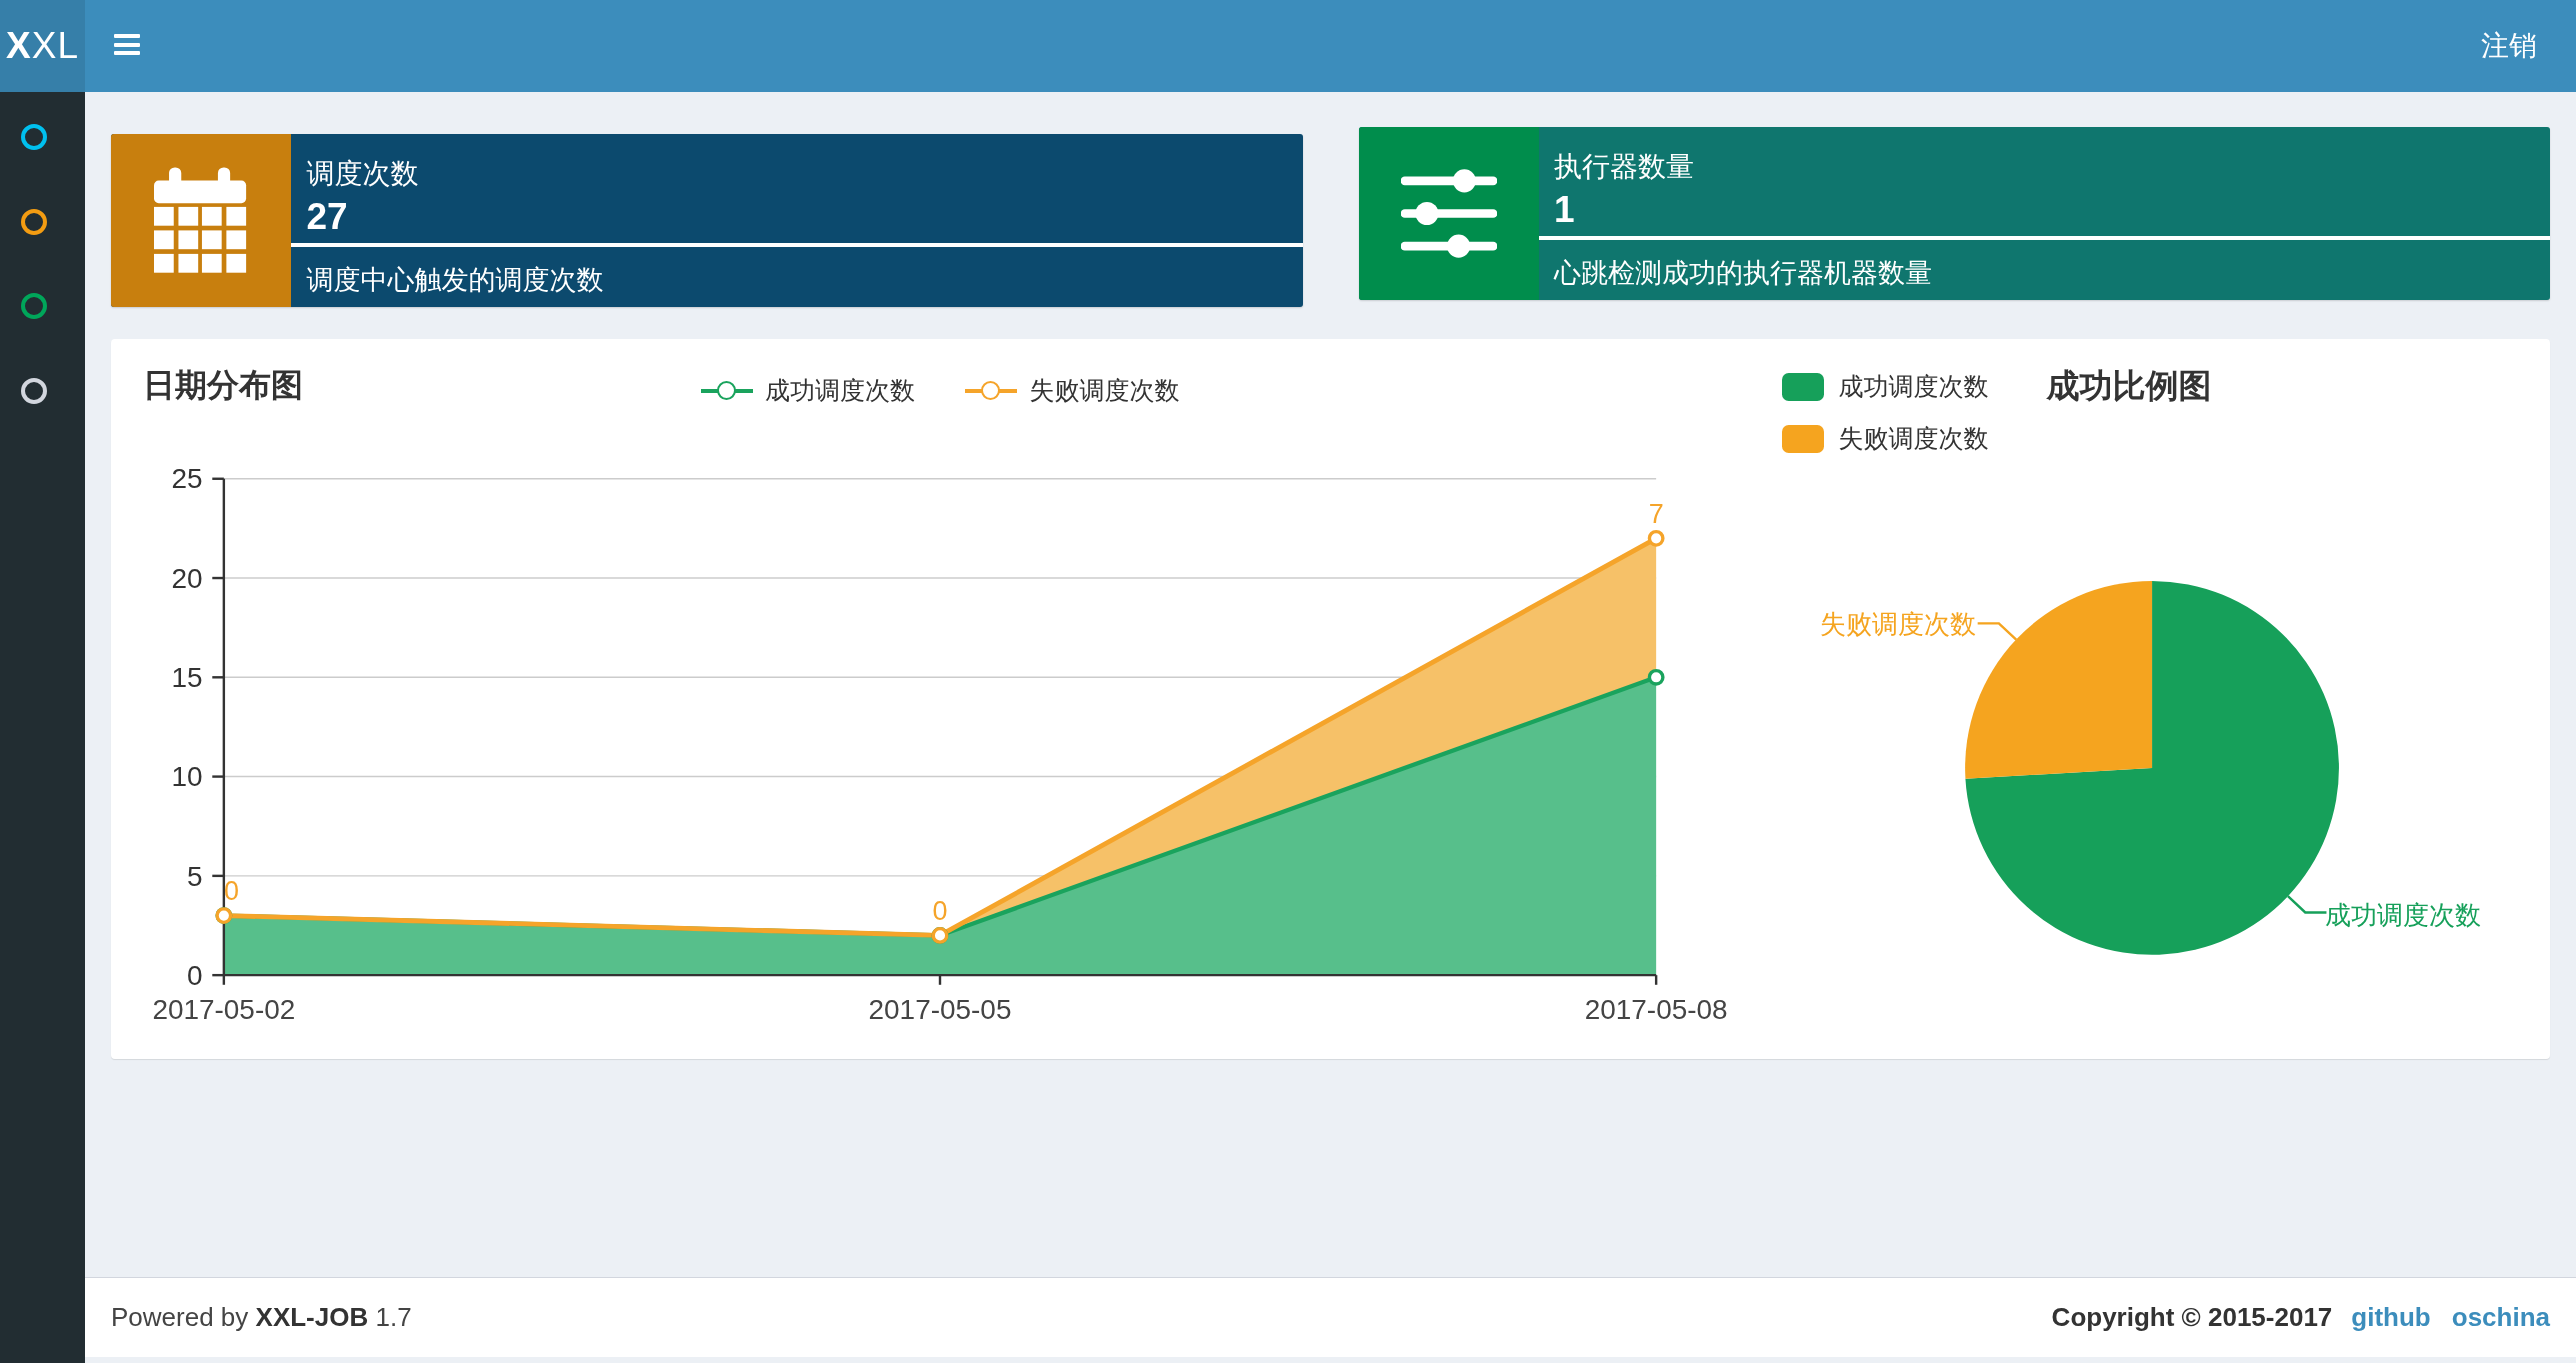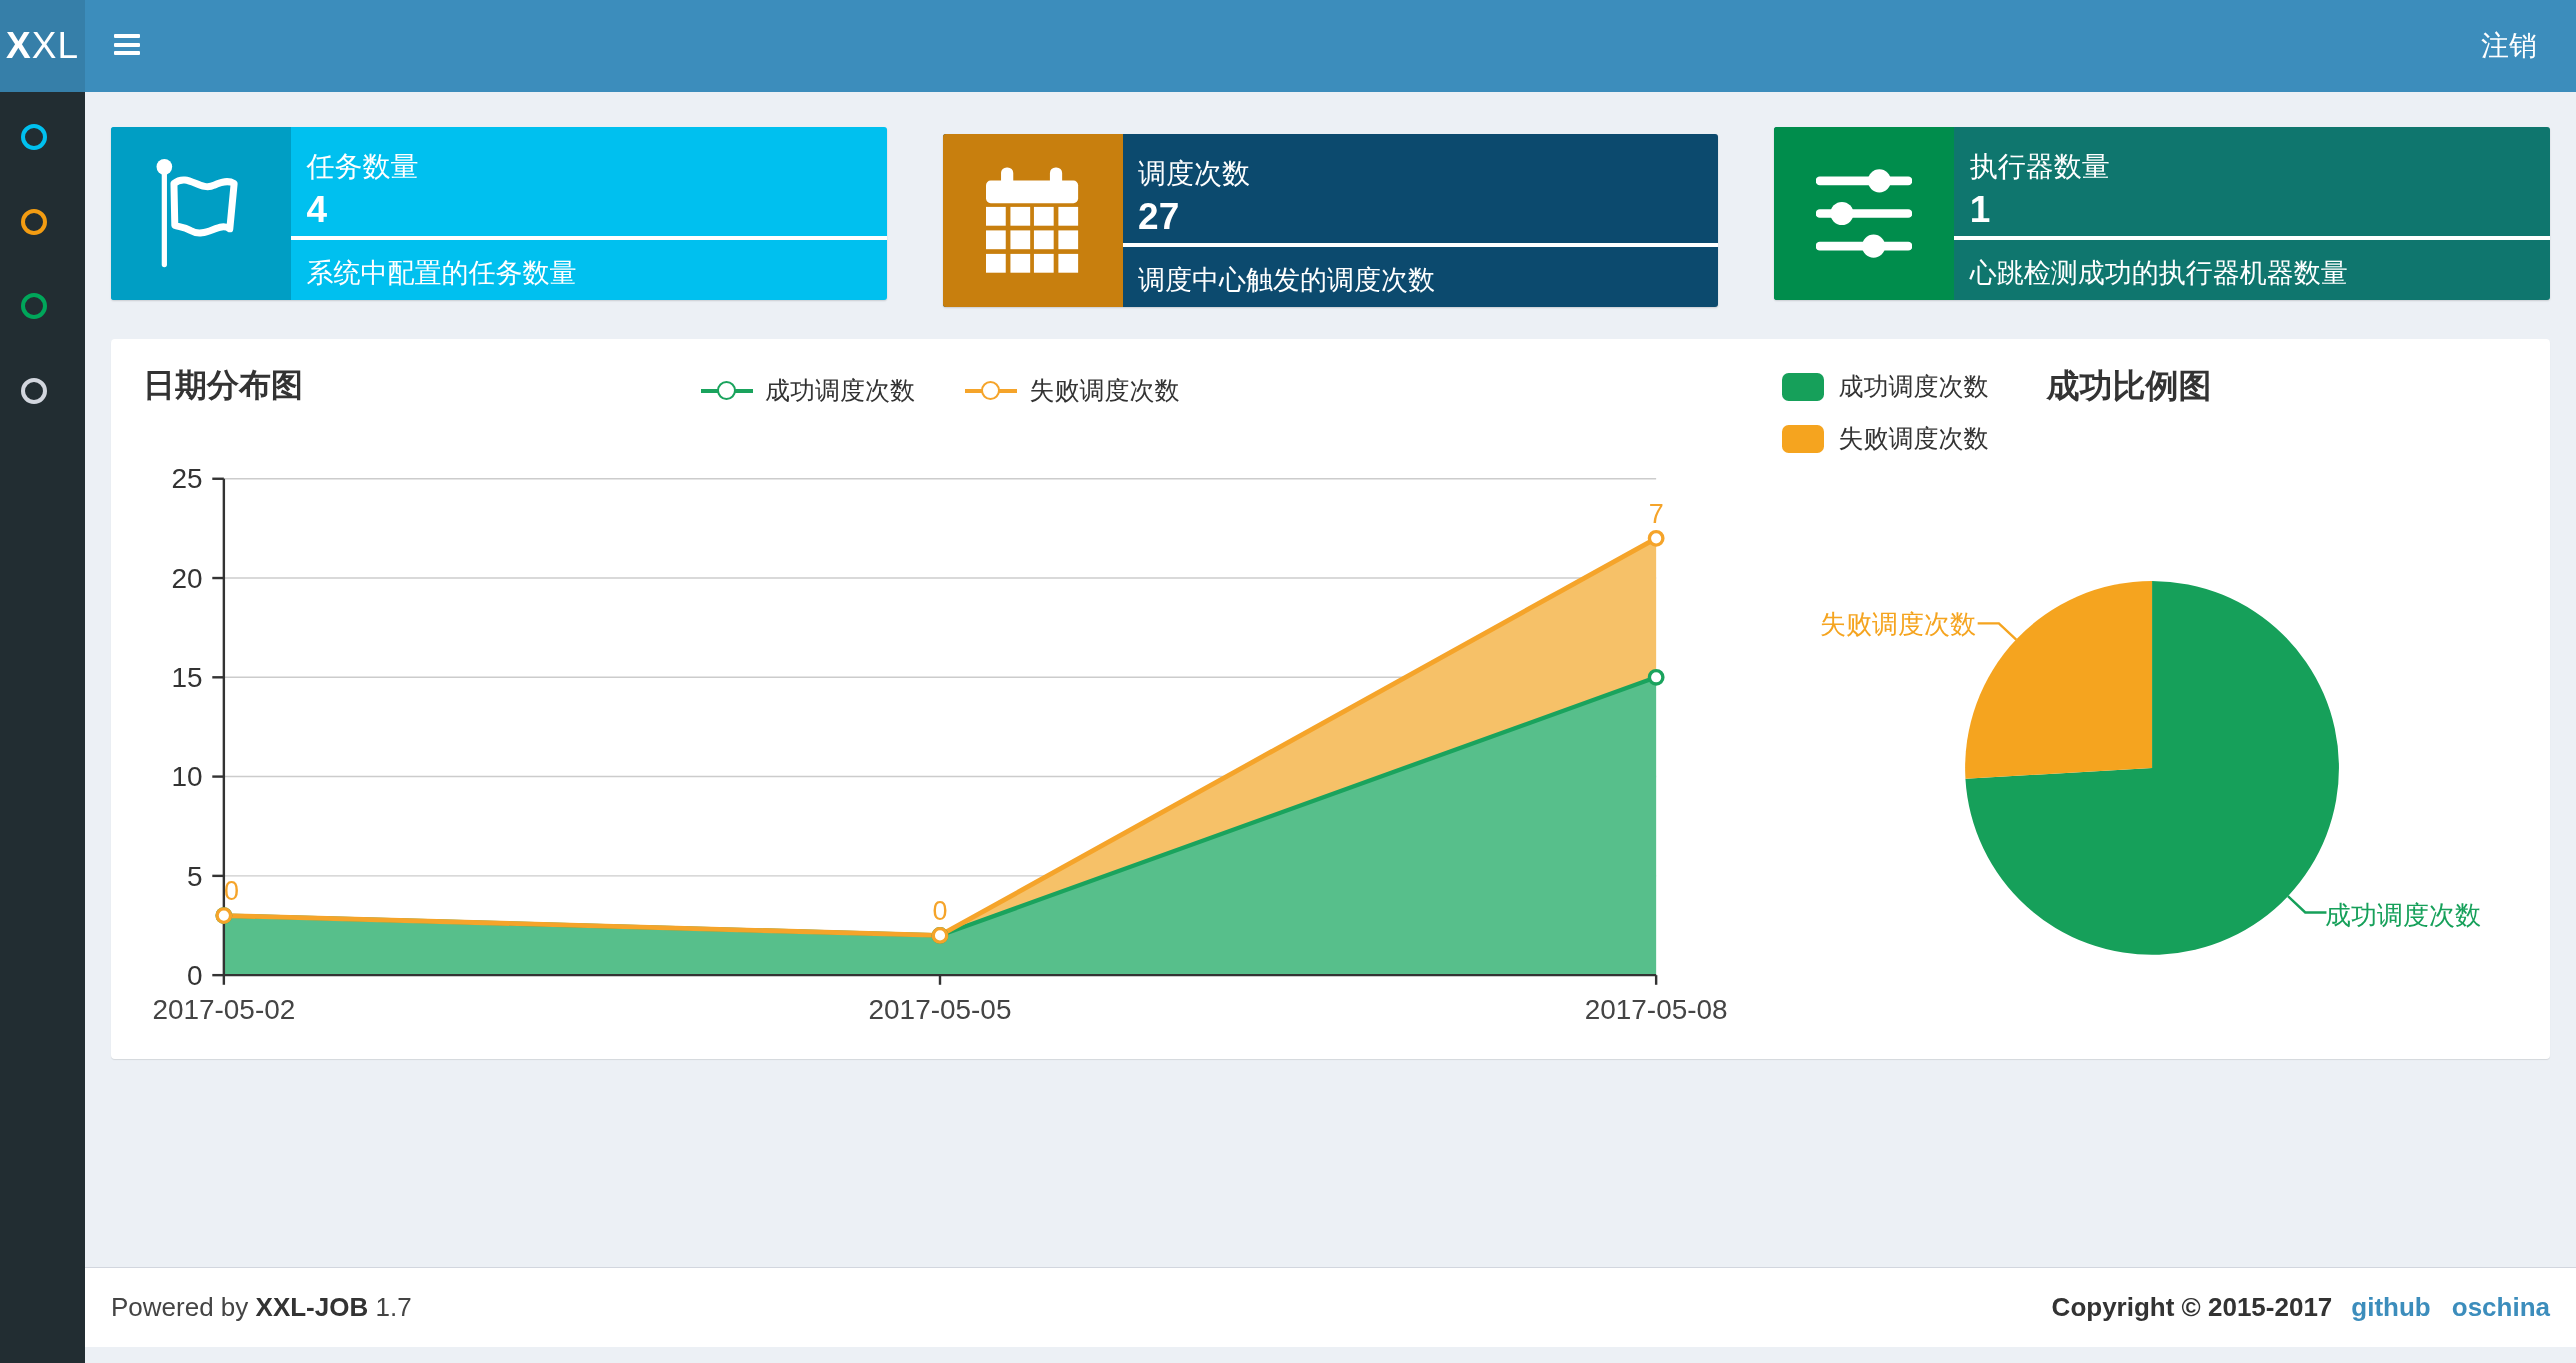--- a/index.html
+++ b/index.html
@@ -58,21 +58,21 @@
            border:2.9px solid #999;background:#fff;box-sizing:border-box;}
   #line-svg{position:absolute;left:0;top:0;width:1658px;height:720px;}
   
   .pie-legend{position:absolute;left:1671px;top:31px;display:flex;flex-direction:column;gap:19px;}
   .pie-legend .row{display:flex;align-items:center;gap:14.5px;font-size:25px;color:#333;cursor:pointer;}
   .swatch{width:42px;height:28px;border-radius:6.7px;background:#999;}
   #pie-svg{position:absolute;left:1620px;top:0;width:819px;height:720px;}
   .pie-label-fail{position:absolute;right:574px;top:268px;font-size:26px;color:#f5a41f;}
   .pie-label-success{position:absolute;left:2214px;top:559px;font-size:26px;color:#16a05a;}
   
-  .footer{position:absolute;left:85px;right:0;bottom:16px;height:80px;background:#fff;
+  .footer{position:absolute;left:85px;right:0;bottom:6px;height:80px;background:#fff;
           border-top:1px solid #d2d6de;display:flex;justify-content:space-between;
           align-items:center;padding:0 26px;box-sizing:border-box;font-size:26px;color:#444;}
   .footer b{color:#333;}
   .footer .links{display:flex;gap:21px;margin-left:19px;}
   .footer .links a{color:#3c8dbc;font-weight:bold;text-decoration:none;cursor:pointer;}
   .footer-right{display:flex;align-items:center;}
   svg text{font-family:"Liberation Sans","DejaVu Sans",sans-serif;}
 </style>
 </head>
 <body>
@@ -97,35 +97,20 @@
   <div class="circle-icon" style="top: 117px; border-color: rgb(243, 156, 18);"></div>
   <div class="circle-icon" style="top: 201px; border-color: rgb(0, 166, 90);"></div>
   <div class="circle-icon" style="top: 286px; border-color: rgb(210, 214, 222);"></div>
 </div>
 
 <div class="content">
 
 
   <div class="cards">
 
-    <div class="stat-card" style="background: rgb(0, 192, 239);">
-      <div class="card-icon" style="background: rgb(0, 158, 196);">
-        <svg width="96" height="118" viewBox="0 0 110 130">
-          <circle cx="13" cy="11" r="9" fill="#fff"></circle>
-          <rect x="10" y="16" width="6" height="110" rx="3" fill="#fff"></rect>
-          <path d="M24,30 C40,17 54,40 70,32 C79,28 86,26 93,30 L88,82 C76,73 60,94 43,84 C35,79 29,80 25,78 Z" fill="none" stroke="#fff" stroke-width="8" stroke-linejoin="round"></path>
-        </svg>
-      </div>
-      <div class="card-body">
-        <div class="card-title">任务数量</div>
-        <div class="card-value">4</div>
-        <div class="card-divider"></div>
-        <div class="card-desc">系统中配置的任务数量</div>
-      </div>
-    </div>
 
     <div class="stat-card" style="background: #0c4a6e; margin-top: 7px;">
       <div class="card-icon" style="background: rgb(200, 127, 14);">
         <svg width="94" height="108" viewBox="0 0 100 114">
           <rect x="16" y="0" width="13" height="30" rx="6" fill="#fff"></rect>
           <rect x="68" y="0" width="13" height="30" rx="6" fill="#fff"></rect>
           <rect x="0" y="14" width="98" height="24" rx="5" fill="#fff"></rect>
           <rect x="0" y="42" width="21" height="20" fill="#fff"></rect>
             <rect x="26" y="42" width="21" height="20" fill="#fff"></rect>
             <rect x="51" y="42" width="21" height="20" fill="#fff"></rect>

